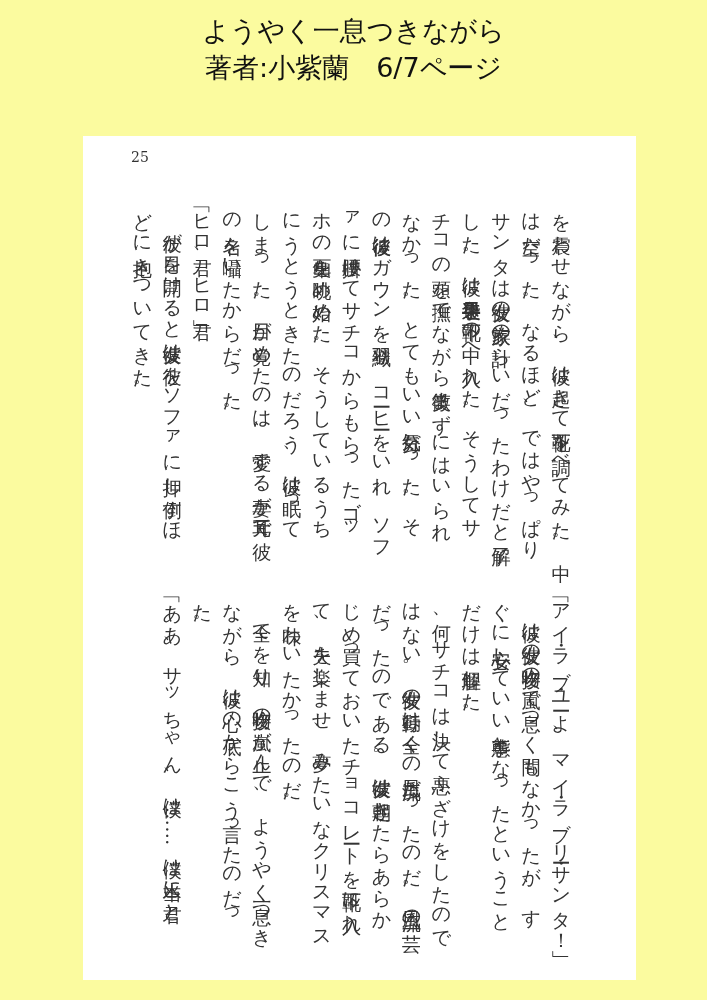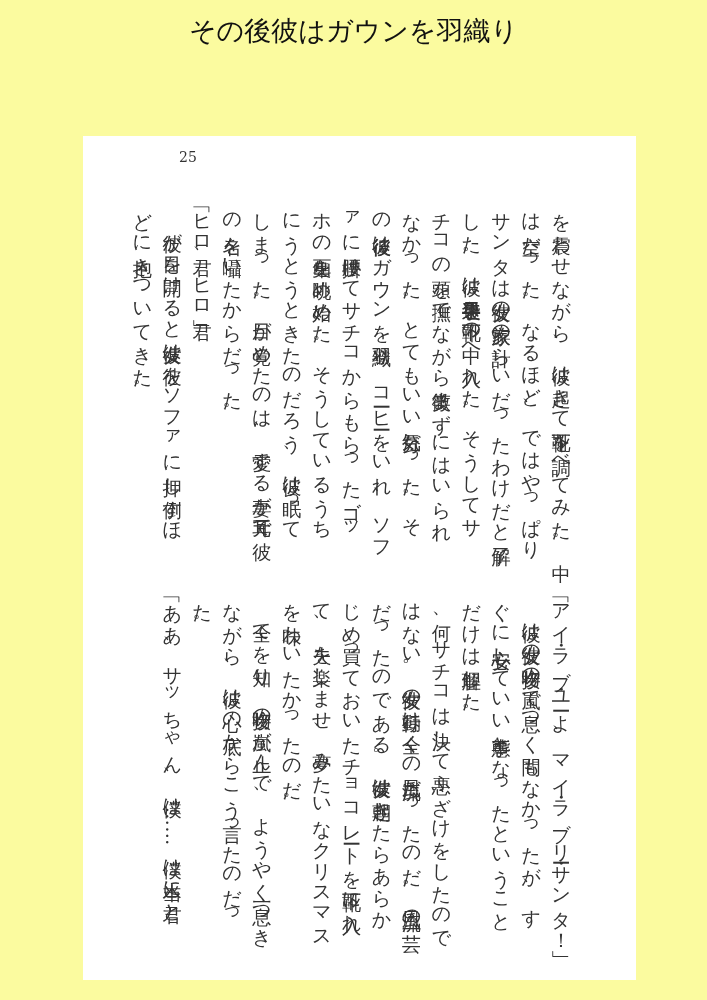--- a/index.html
+++ b/index.html
@@ -16,41 +16,42 @@
     .header-line {
       font-family:"DejaVu Sans", sans-serif;
       font-size:27px; line-height:37px; letter-spacing:0px;
     }
     .page {
       position:absolute; left:83px; top:136px; width:553px; height:844px;
       background:#ffffff;
     }
     .page-number {
       position:absolute; left:48px; top:13px;
-      font-family:"DejaVu Serif", serif; font-size:14px; color:#333;margin-left:48px;
+      font-family:"DejaVu Serif", serif; font-size:14px; color:#333;
     }
     .block {
       position:absolute;
       writing-mode:vertical-rl;
       font-family:"DejaVu Serif", serif;
       font-size:19.2px;
       line-height:29.9px;
       color:#333;
       letter-spacing:0.2px;
     }
     .block-top { right:60px; top:64px; height:350px; width:450px; }
     .block-bottom { right:60px; top:454px; height:350px; width:450px; }
     .para { margin:0; text-indent:0; }
     .para.indent { text-indent:1em; }
   </style>
 </head>
 <body>
 
 <div class="header">
-  <div class="header-line">その後彼はガウンを羽織り</div>
+  <div class="header-line">ようやく一息つきながら</div>
+  <div class="header-line">著者:小紫蘭　6/7ページ</div>
 </div>
 
 <div class="page">
   <div class="page-number">25</div>
 
   <div class="block block-top">
     <p class="para">を震わせながら、彼は起きて靴下を調べてみた。中は空だった。なるほど、ではやっぱりサンタは彼女の家族の計らいだったわけだと了解した。彼は早速手袋を靴下の中へ入れた。そうしてサチコの頭を撫でながら微笑まずにはいられなかった。とてもいい気分だった。その後彼はガウンを羽織り、コーヒーをいれ、ソファに腰掛けてサチコからもらったゴッホの画集を眺め始めた。そうしているうちにうとうときたのだろう、彼は眠ってしまった。目が覚めたのは、愛する妻が耳元で彼の名を囁いたからだった。</p>
     <p class="para">「ヒロ君、ヒロ君」</p>
     <p class="para indent">彼が目を開けると彼女は彼をソファに押し倒すほどに抱きついてきた。</p>
   </div>

